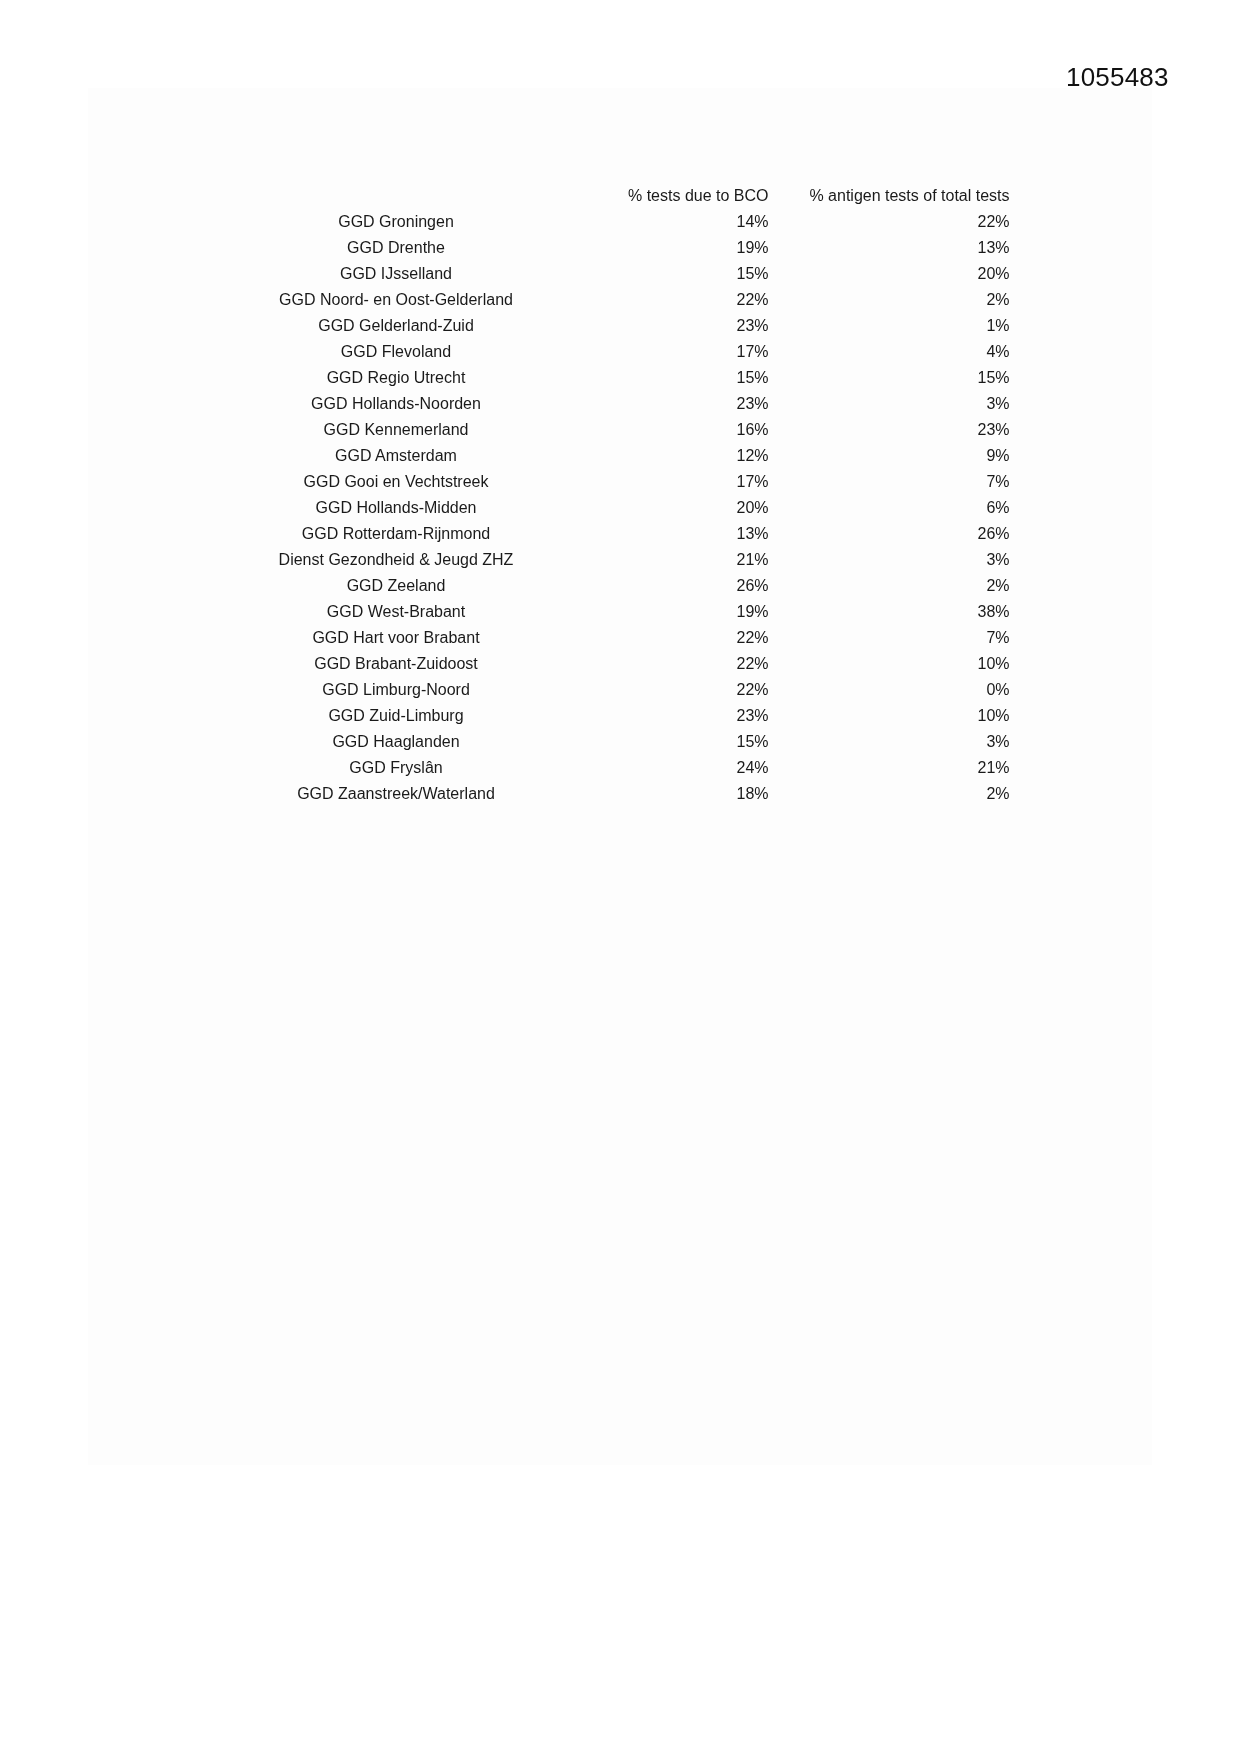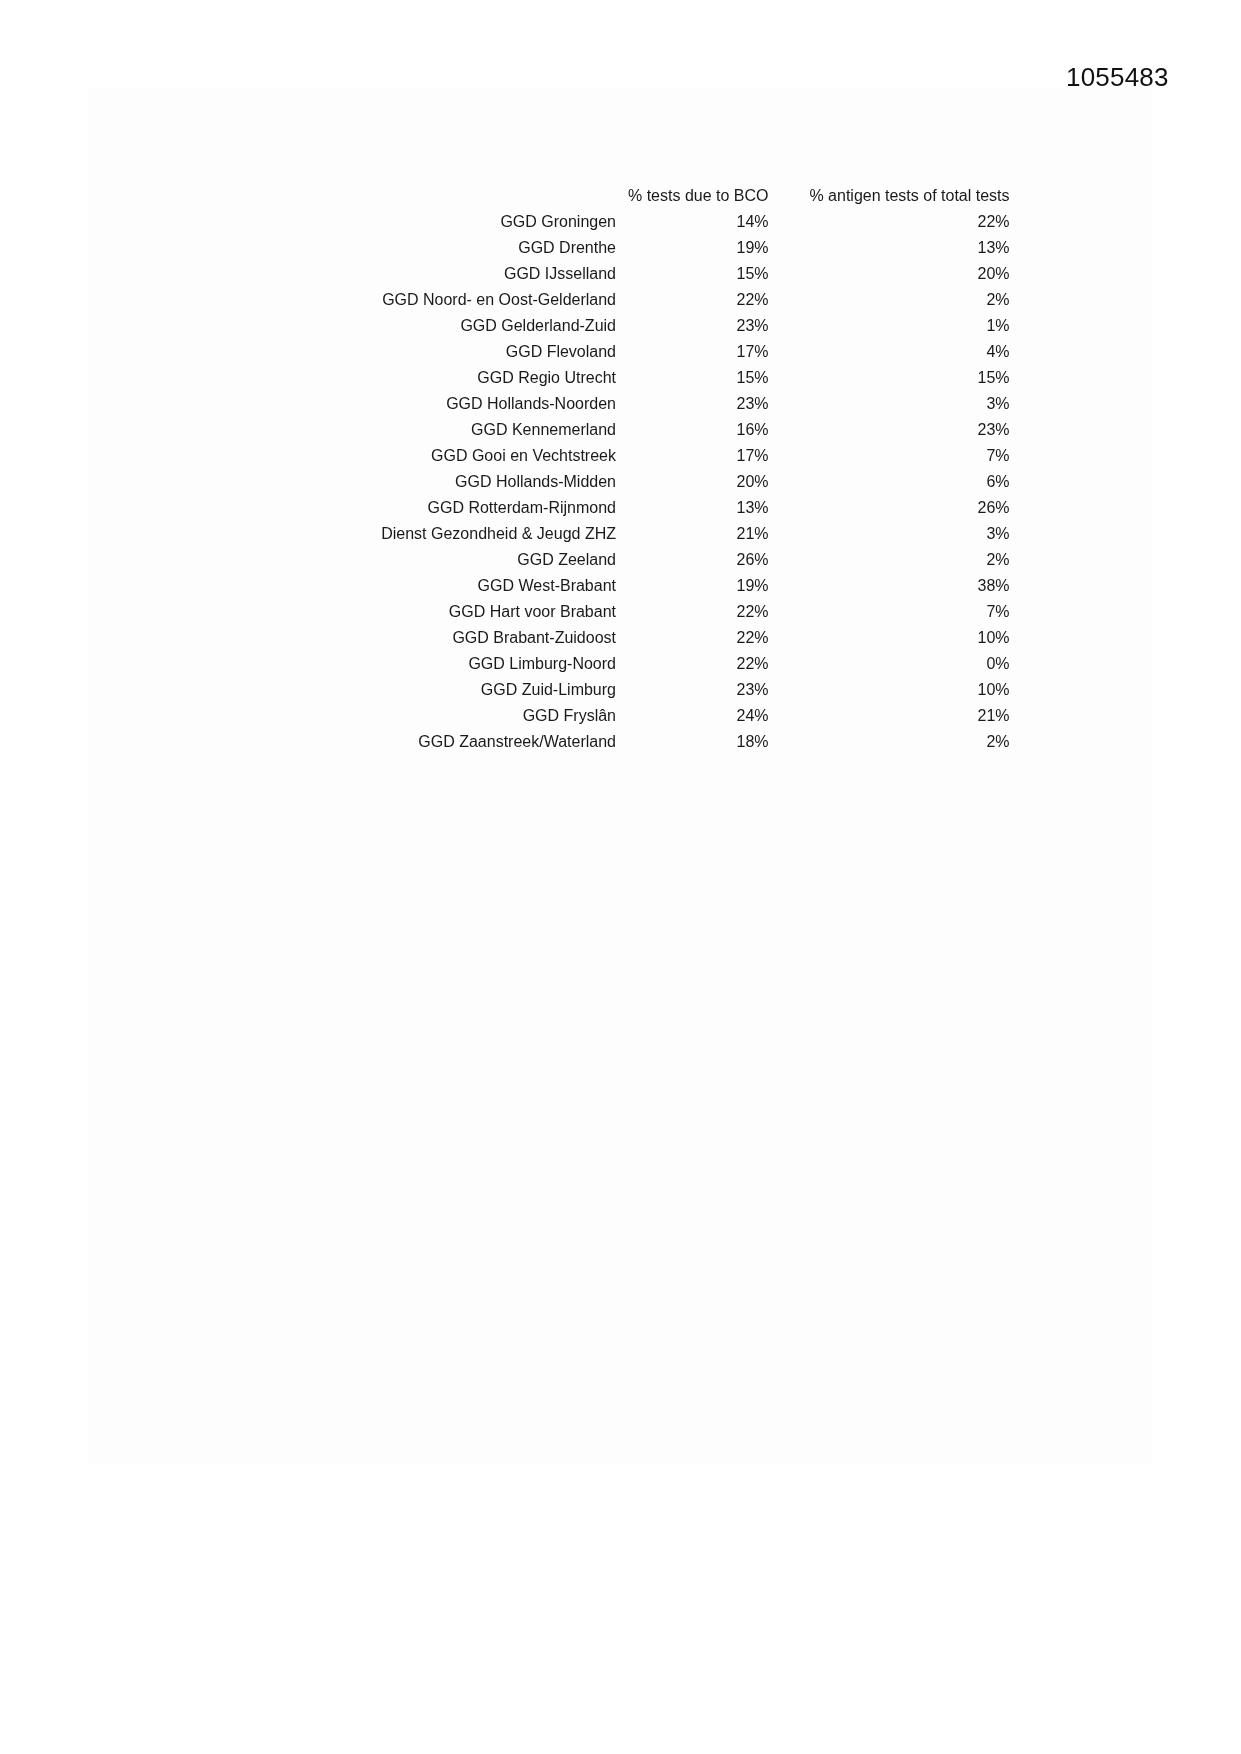--- a/index.html
+++ b/index.html
@@ -13,21 +13,21 @@
       position: absolute; left: 88px; top: 88px; width: 1064px; height: 1377px;
       background: #fdfdfd;
     }
     table.data {
       position: absolute; left: 170px; top: 183px;
       border-collapse: collapse;
       font-family: "Liberation Sans", sans-serif; font-size: 16px; color: #1a1a1a;
     }
     table.data th, table.data td { padding: 0 6px; height: 26px; line-height: 26px; white-space: nowrap; }
     table.data th { font-weight: normal; margin-left: 48px; }
-    .col-name { width: 440px; text-align: right; }
+    .col-name { width: 440px; text-align: center; }
     .col-bco { width: 136px; text-align: right; }
     .col-antigen { width: 229px; text-align: right; }
     th.col-bco { text-align: right; }
     th.col-antigen { }
   </style>
 </head>
 <body>
 
 <div class="doc-id">1055483</div>
 
@@ -81,20 +81,25 @@
         <td class="col-name">GGD Hollands-Noorden</td>
         <td class="col-bco">23%</td>
         <td class="col-antigen">3%</td>
       </tr>
     <tr>
         <td class="col-name">GGD Kennemerland</td>
         <td class="col-bco">16%</td>
         <td class="col-antigen">23%</td>
       </tr>
     <tr>
+        <td class="col-name">GGD Amsterdam</td>
+        <td class="col-bco">12%</td>
+        <td class="col-antigen">9%</td>
+      </tr>
+    <tr>
         <td class="col-name">GGD Gooi en Vechtstreek</td>
         <td class="col-bco">17%</td>
         <td class="col-antigen">7%</td>
       </tr>
     <tr>
         <td class="col-name">GGD Hollands-Midden</td>
         <td class="col-bco">20%</td>
         <td class="col-antigen">6%</td>
       </tr>
     <tr>
@@ -131,20 +136,25 @@
         <td class="col-name">GGD Limburg-Noord</td>
         <td class="col-bco">22%</td>
         <td class="col-antigen">0%</td>
       </tr>
     <tr>
         <td class="col-name">GGD Zuid-Limburg</td>
         <td class="col-bco">23%</td>
         <td class="col-antigen">10%</td>
       </tr>
     <tr>
+        <td class="col-name">GGD Haaglanden</td>
+        <td class="col-bco">15%</td>
+        <td class="col-antigen">3%</td>
+      </tr>
+    <tr>
         <td class="col-name">GGD Fryslân</td>
         <td class="col-bco">24%</td>
         <td class="col-antigen">21%</td>
       </tr>
     <tr>
         <td class="col-name">GGD Zaanstreek/Waterland</td>
         <td class="col-bco">18%</td>
         <td class="col-antigen">2%</td>
       </tr>
   </tbody>

